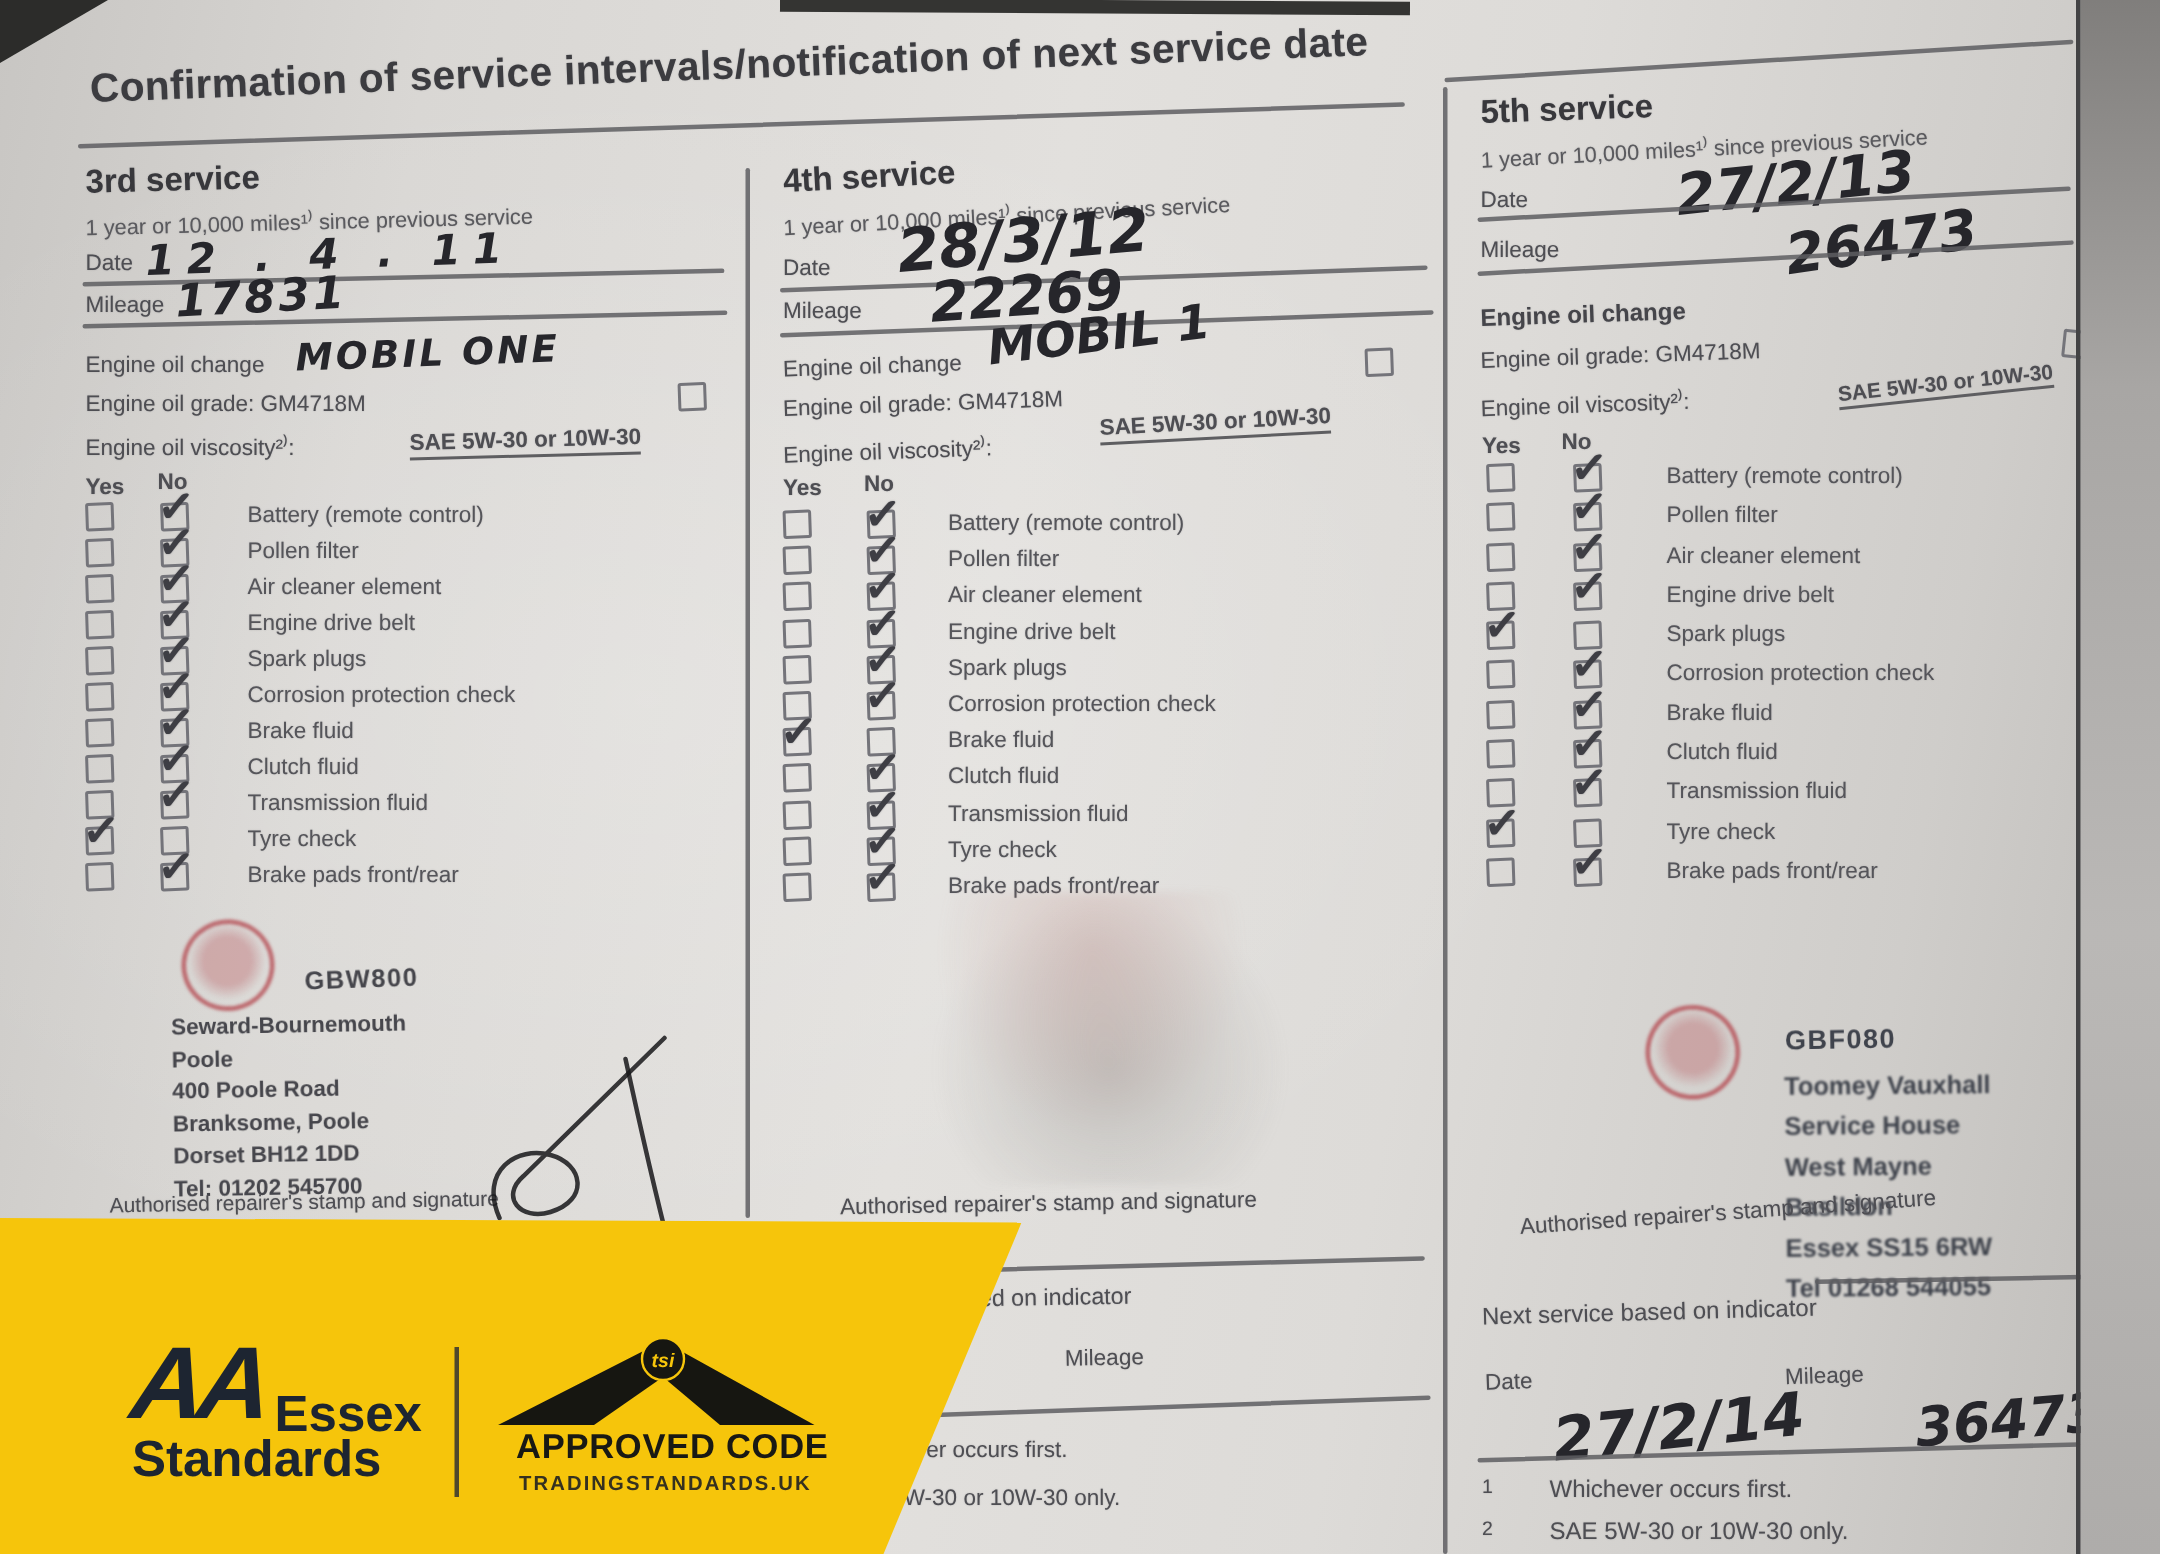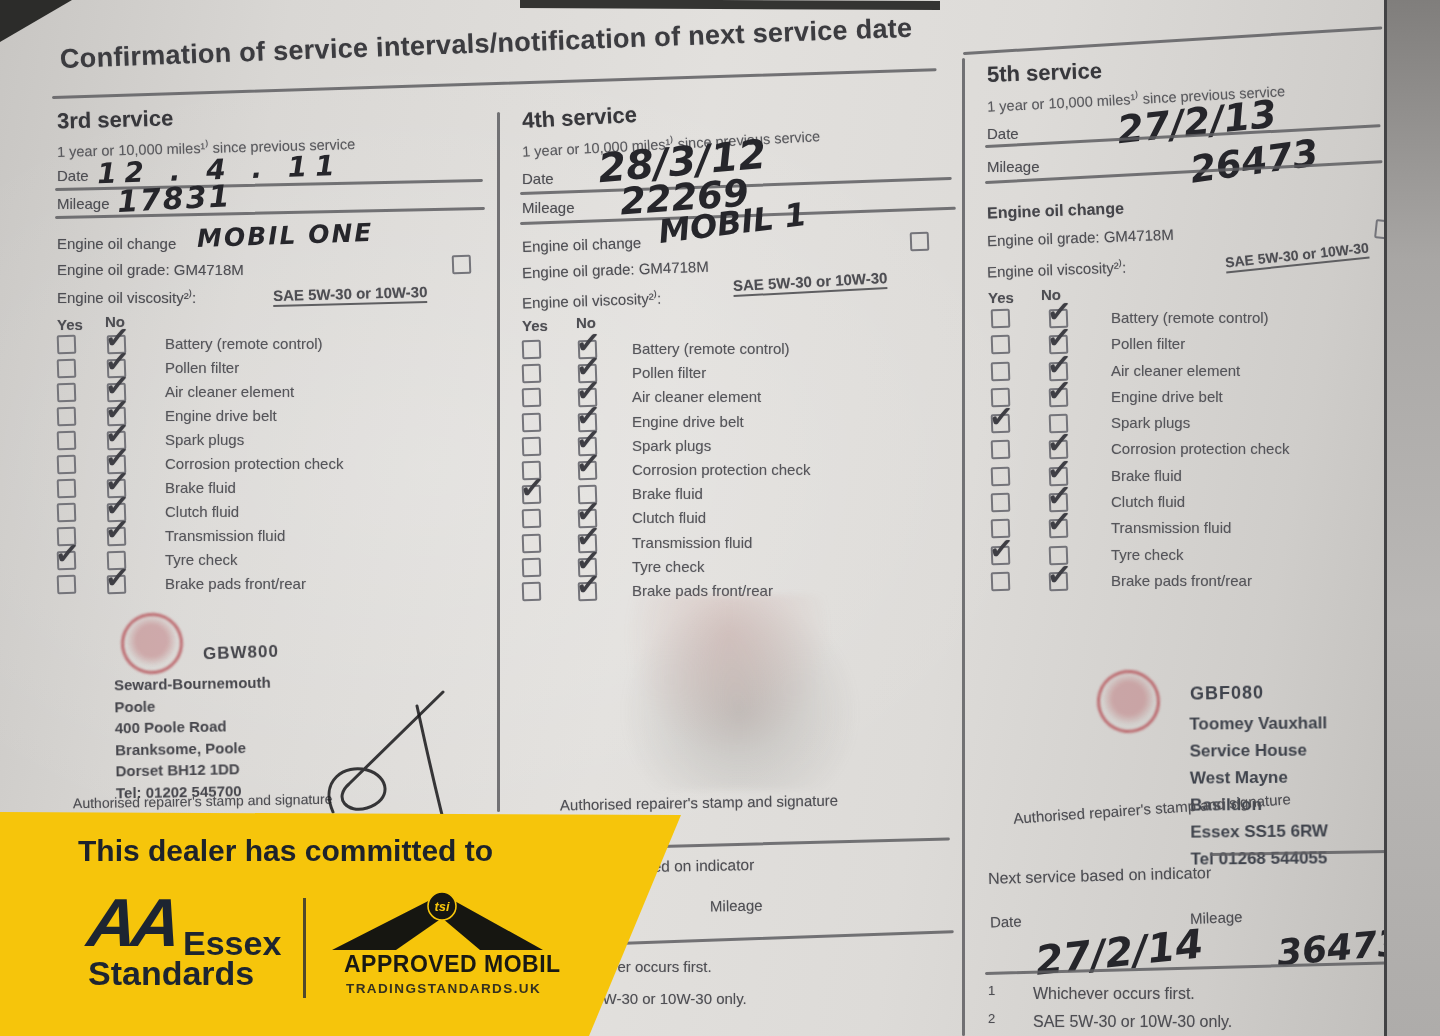--- a/index.html
+++ b/index.html
@@ -417,26 +417,25 @@
       <div class="print" style="left:3px;top:928px;font-size:13px;">1</div>
       <div class="print" style="left:48px;top:930px;font-size:16px;">Whichever occurs first.</div>
       <div class="print" style="left:3px;top:956px;font-size:13px;">2</div>
       <div class="print" style="left:48px;top:958px;font-size:16px;">SAE 5W-30 or 10W-30 only.</div>
     </div>
 
     <div class="edge-band"></div>
   </div>
 
   <div class="banner">
-    <div class="msg">This dealer has committed to</div>
     <div class="aa">AA</div>
     <div class="aa-cars">Essex</div>
     <div class="aa-std">Standards</div>
     <div class="bdiv"></div>
     <svg class="tsi-svg" viewBox="0 0 215 62">
       <polygon points="2,60 112,4 213,60 150,60 112,28 66,60" fill="#161611"></polygon>
       <circle cx="112" cy="16" r="14" fill="#161611" stroke="#f6c50b" stroke-width="1.6"></circle>
       <text x="112" y="21" text-anchor="middle" font-size="13" font-style="italic" font-weight="700" font-family="Liberation Sans, sans-serif" fill="#f6c50b">tsi</text>
     </svg>
-    <div class="appr">APPROVED MOBIL</div>
+    <div class="appr">APPROVED CODE</div>
     <div class="tsuk">TRADINGSTANDARDS.UK</div>
   </div>
 </div>
 
 </body></html>

